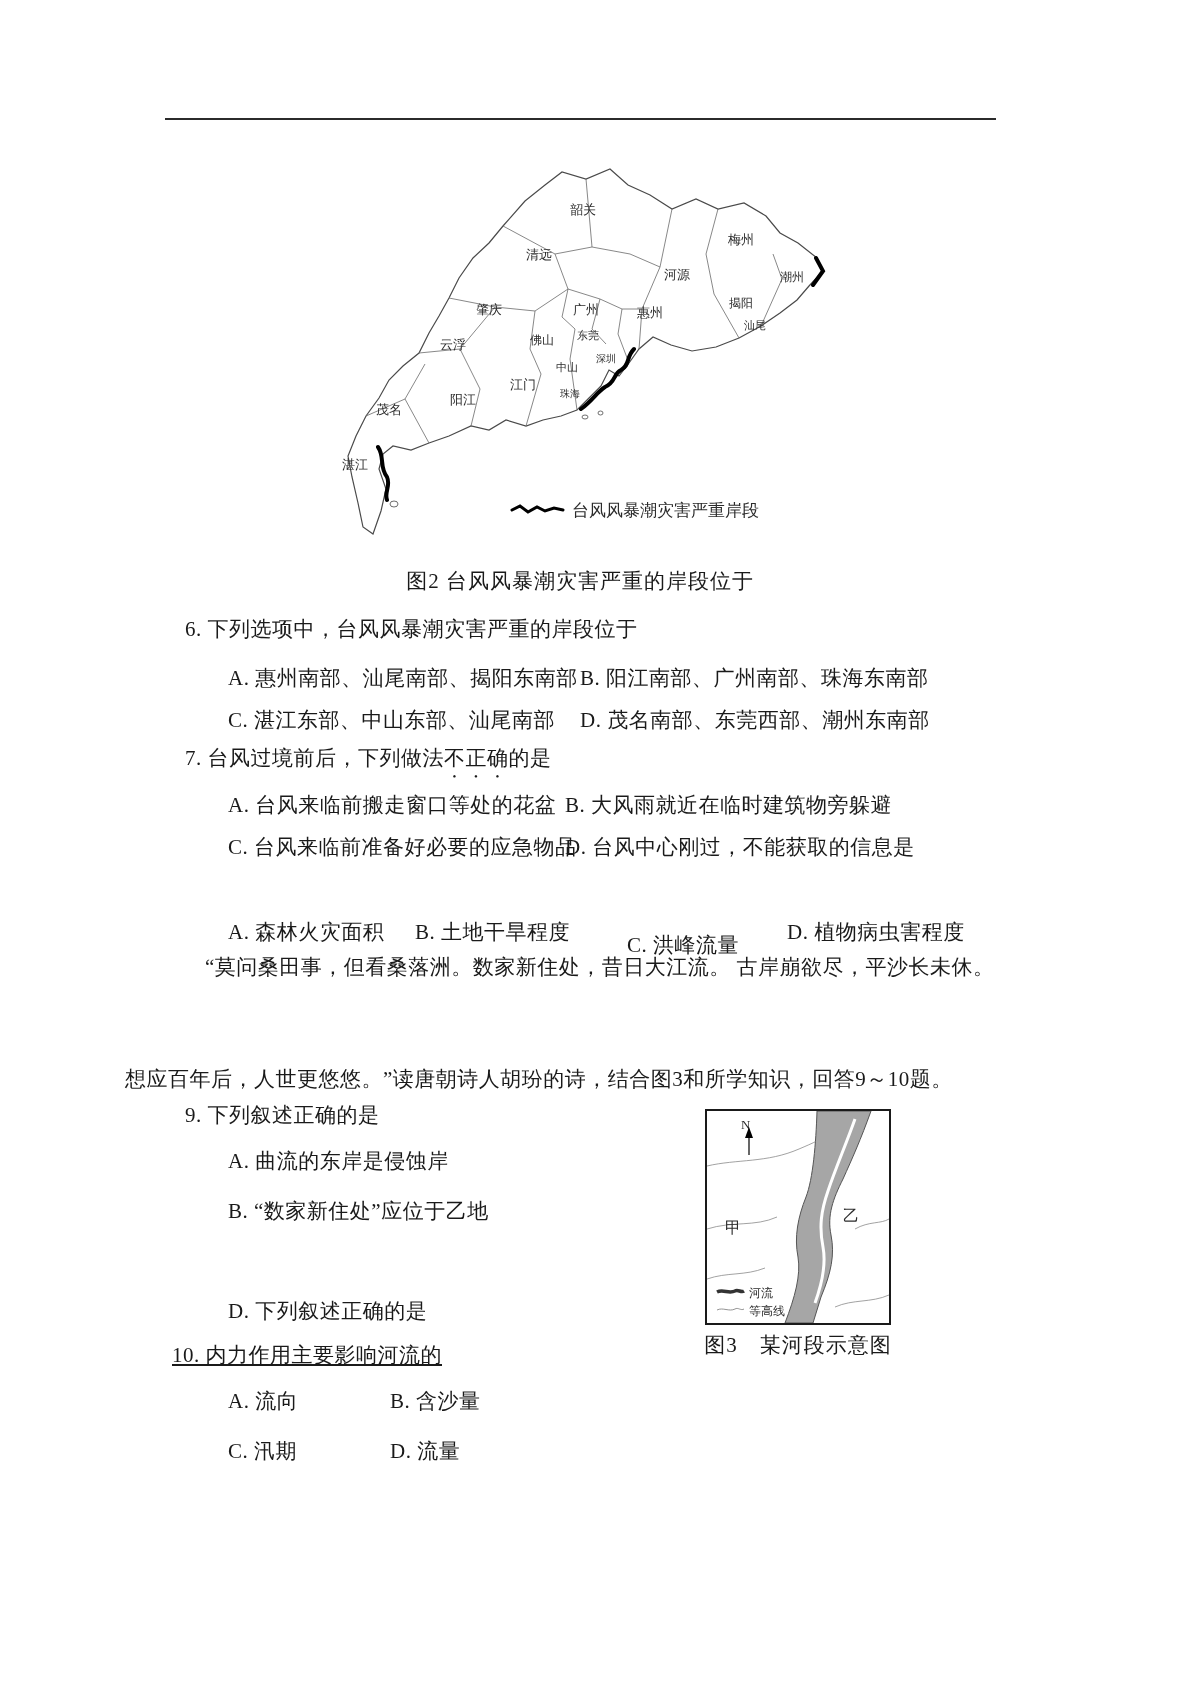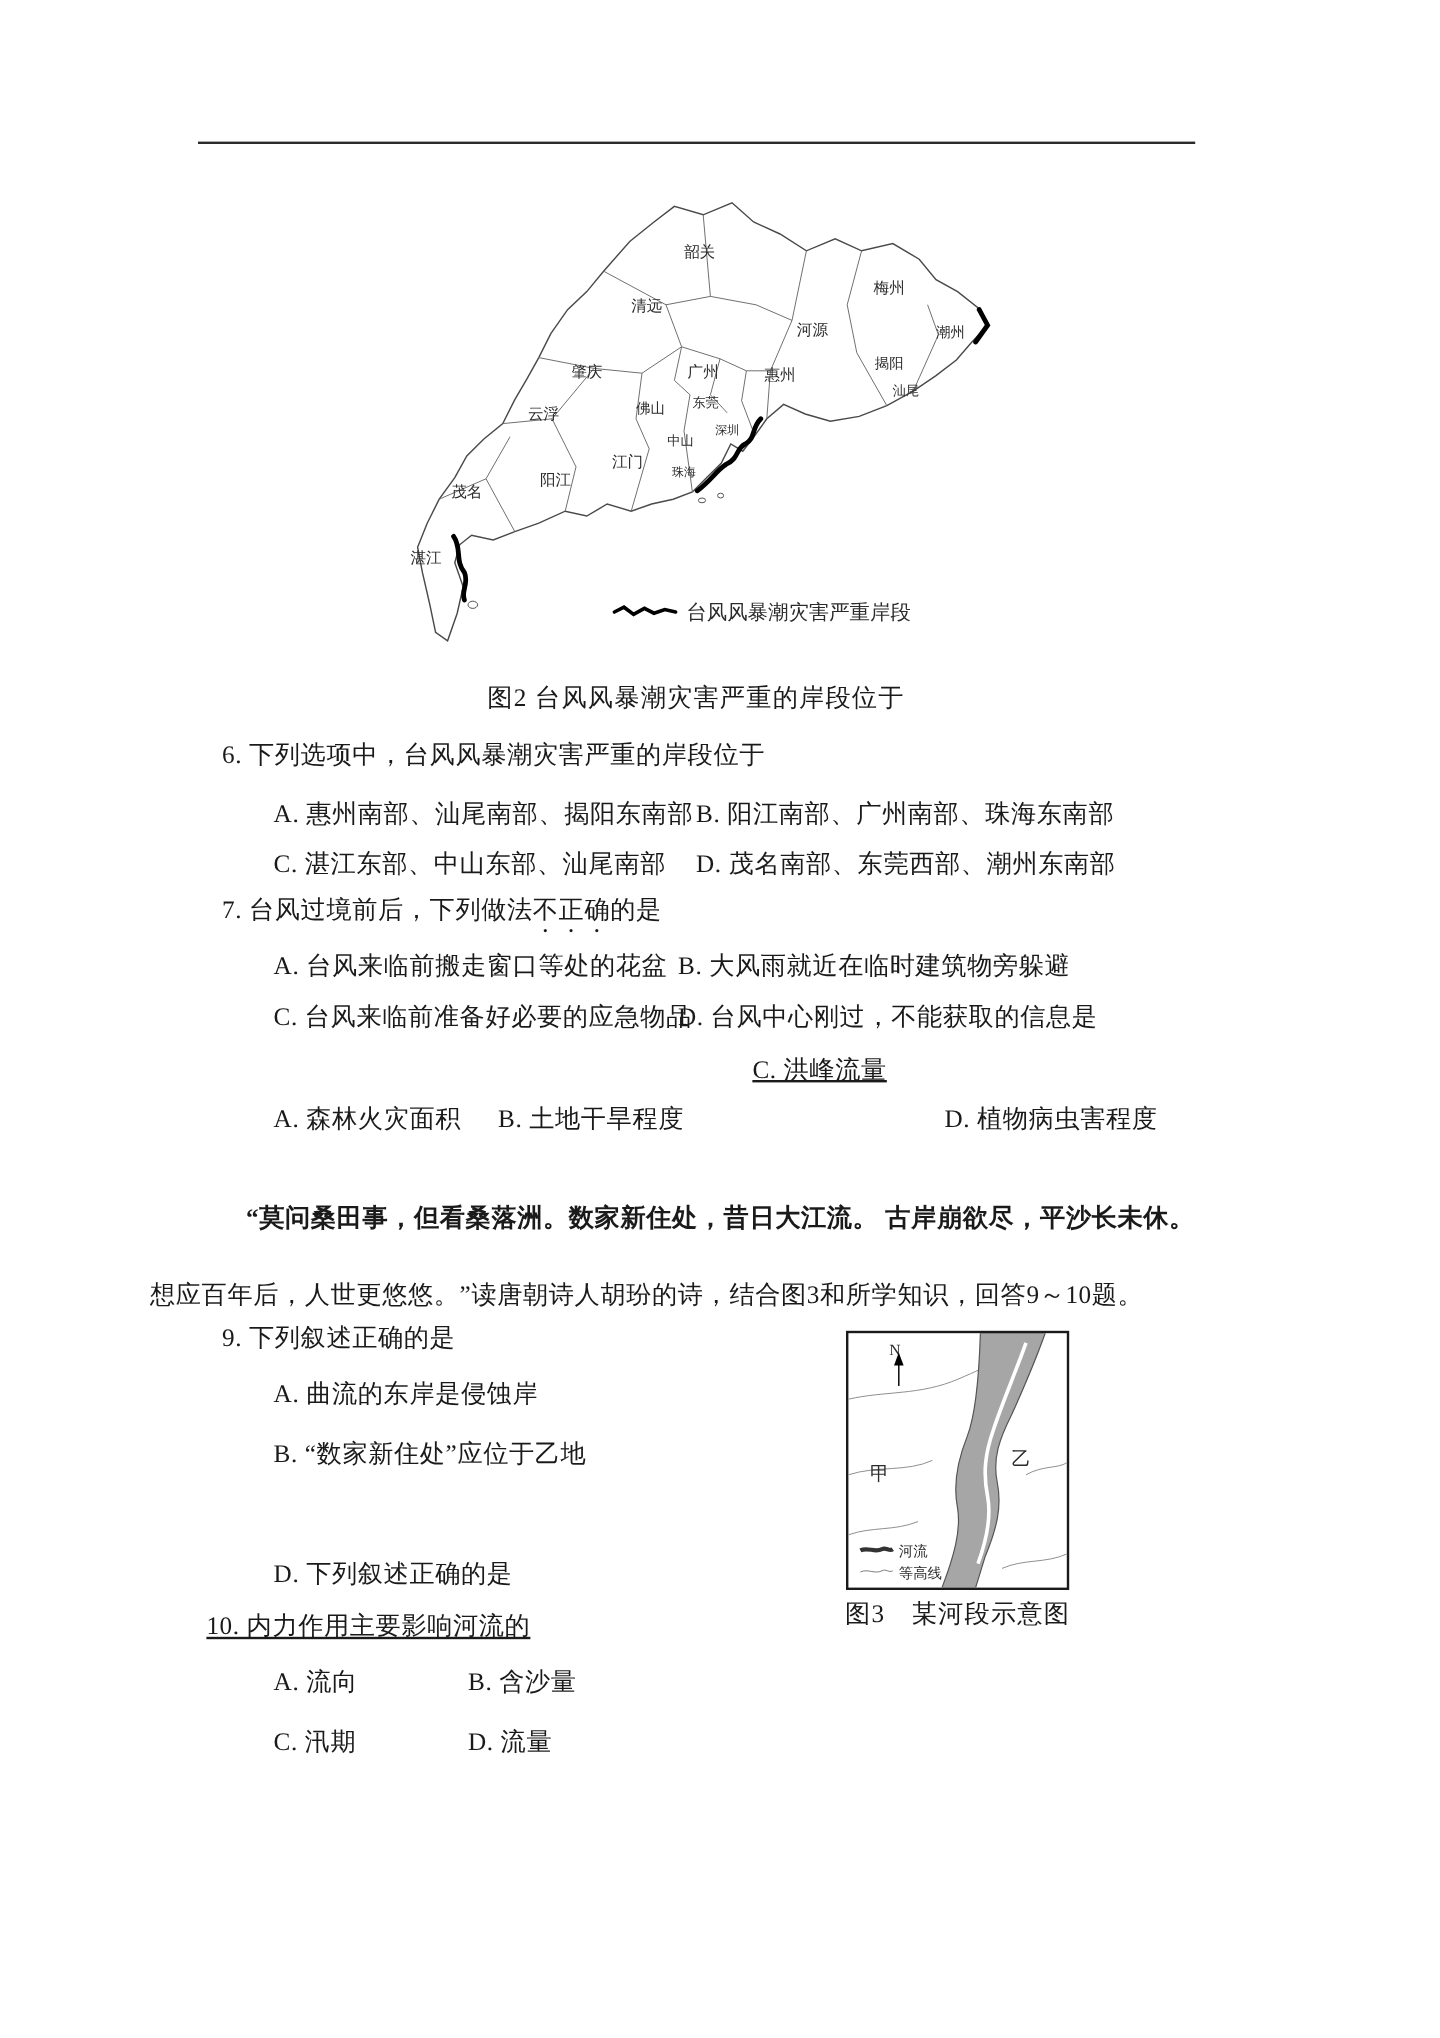--- a/index.html
+++ b/index.html
@@ -113,24 +113,24 @@
   <div class="abs txt" style="left:185px; top:725px;">
     <span>7. 台风过境前后，下列做法</span><span class="emph">不正确</span><span>的是</span>
   </div>
   <div class="abs txt" style="left:228px; top:772px;">A. 台风来临前搬走窗口等处的花盆</div>
   <div class="abs txt" style="left:565px; top:772px;">B. 大风雨就近在临时建筑物旁躲避</div>
   <div class="abs txt" style="left:228px; top:814px;">C. 台风来临前准备好必要的应急物品</div>
   <div class="abs txt" style="left:565px; top:814px;">D. 台风中心刚过，不能获取的信息是</div>
 
   <div class="abs txt" style="left:228px; top:899px;">A. 森林火灾面积</div>
   <div class="abs txt" style="left:415px; top:899px;">B. 土地干旱程度</div>
-  <div class="abs txt" style="left:627px; top:858px;text-decoration:underline;">C. 洪峰流量</div>
+  <div class="abs txt" style="left:627px; top:912px;">C. 洪峰流量</div>
   <div class="abs txt" style="left:787px; top:899px;">D. 植物病虫害程度</div>
 
-  <div class="abs txt" style="left:205px; top:982px;font-weight:bold;">“莫问桑田事，但看桑落洲。数家新住处，昔日大江流。 古岸崩欲尽，平沙长未休。</div>
+  <div class="abs txt" style="left:205px; top:934px;">“莫问桑田事，但看桑落洲。数家新住处，昔日大江流。 古岸崩欲尽，平沙长未休。</div>
   <div class="abs txt" style="left:125px; top:1046px;">想应百年后，人世更悠悠。”读唐朝诗人胡玢的诗，结合图3和所学知识，回答9～10题。</div>
 
   <div class="abs txt" style="left:185px; top:1082px;">9. 下列叙述正确的是</div>
   <div class="abs txt" style="left:228px; top:1128px;">A. 曲流的东岸是侵蚀岸</div>
   <div class="abs txt" style="left:228px; top:1178px;">B. “数家新住处”应位于乙地</div>
   <div class="abs txt" style="left:228px; top:1278px;">D. 下列叙述正确的是</div>
 
   <div class="abs txt" style="left:172px; top:1322px;text-decoration:underline;">10. 内力作用主要影响河流的</div>
   <div class="abs txt" style="left:228px; top:1368px;">A. 流向</div>
   <div class="abs txt" style="left:390px; top:1368px;">B. 含沙量</div>

